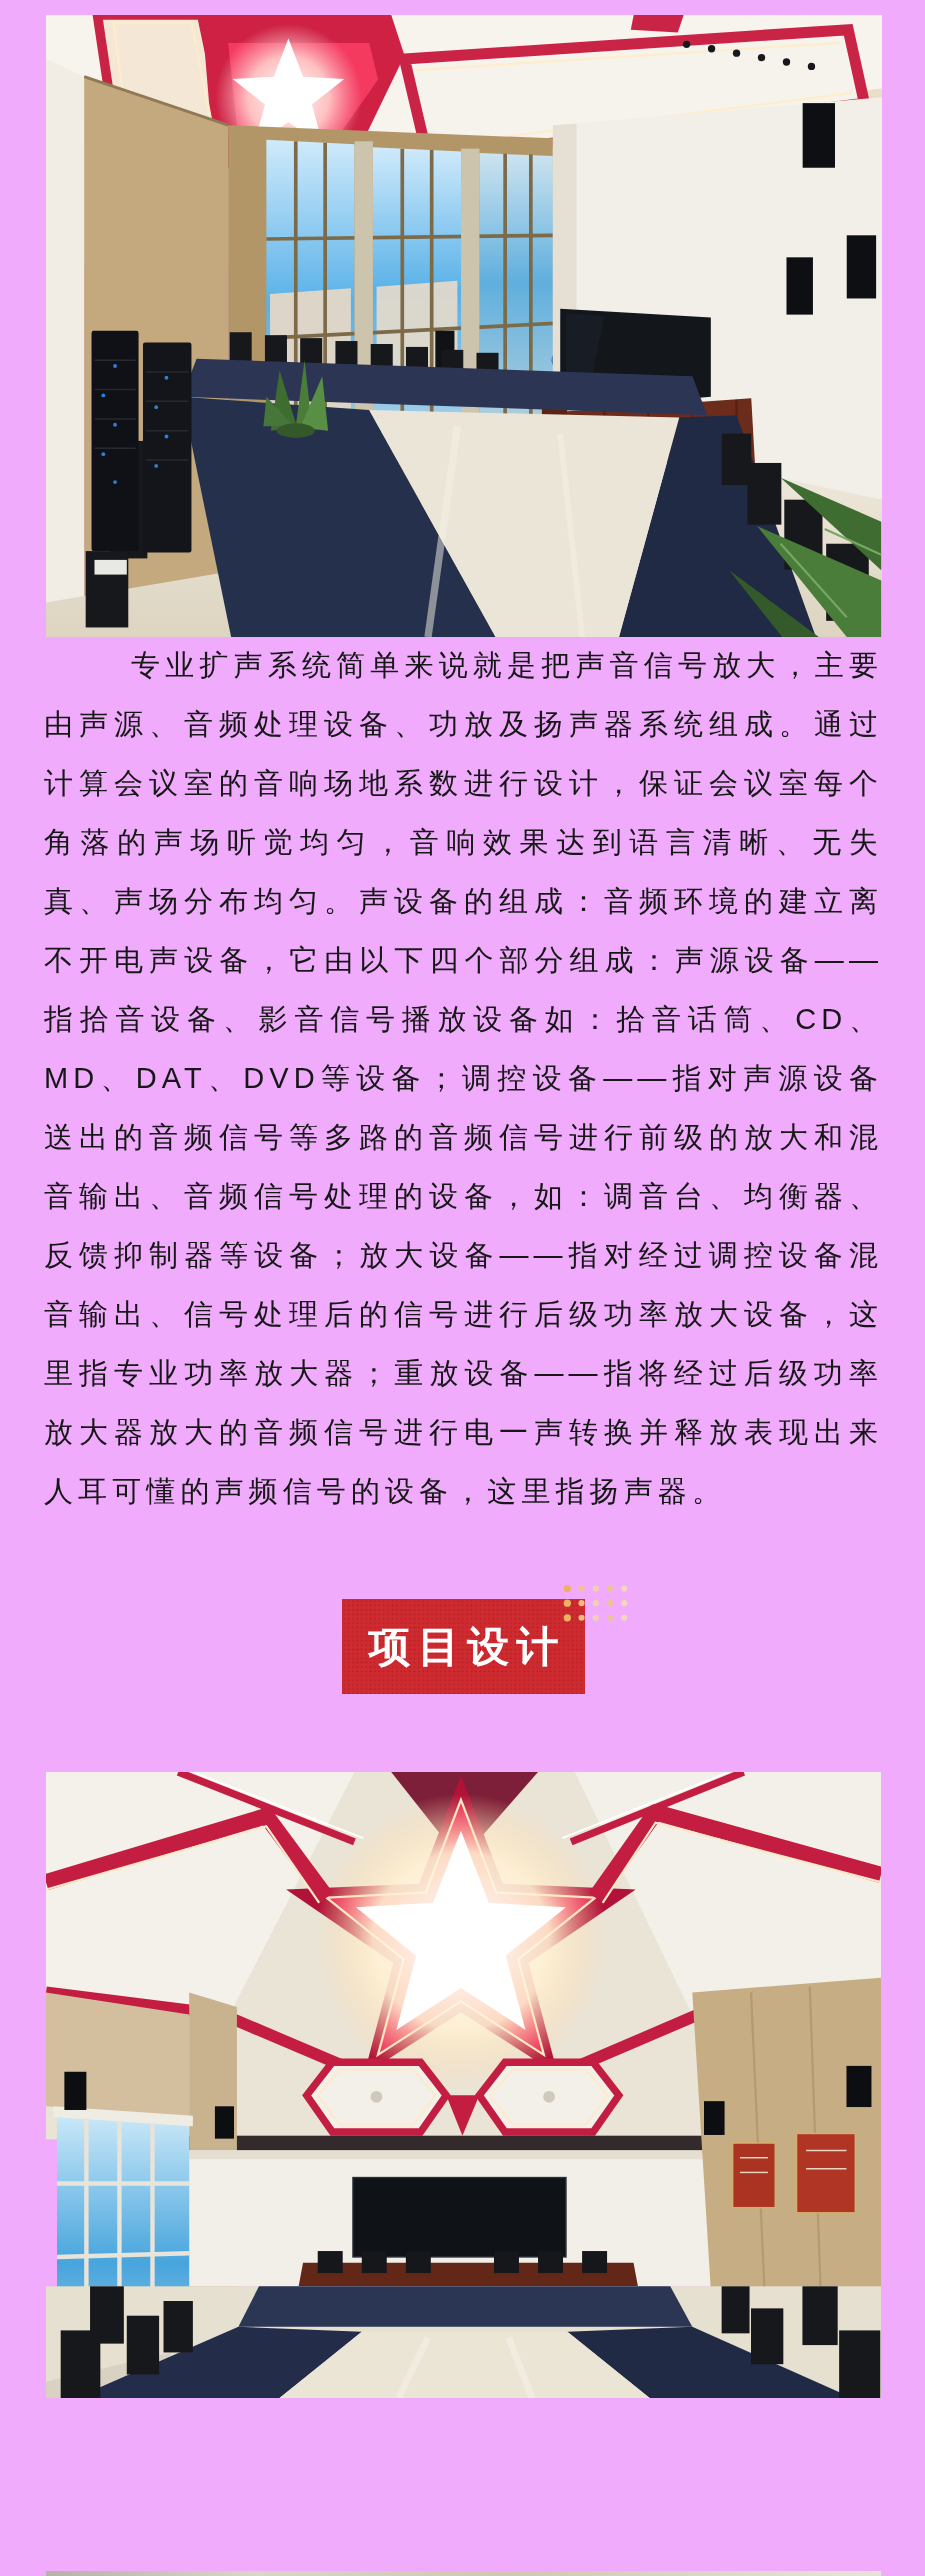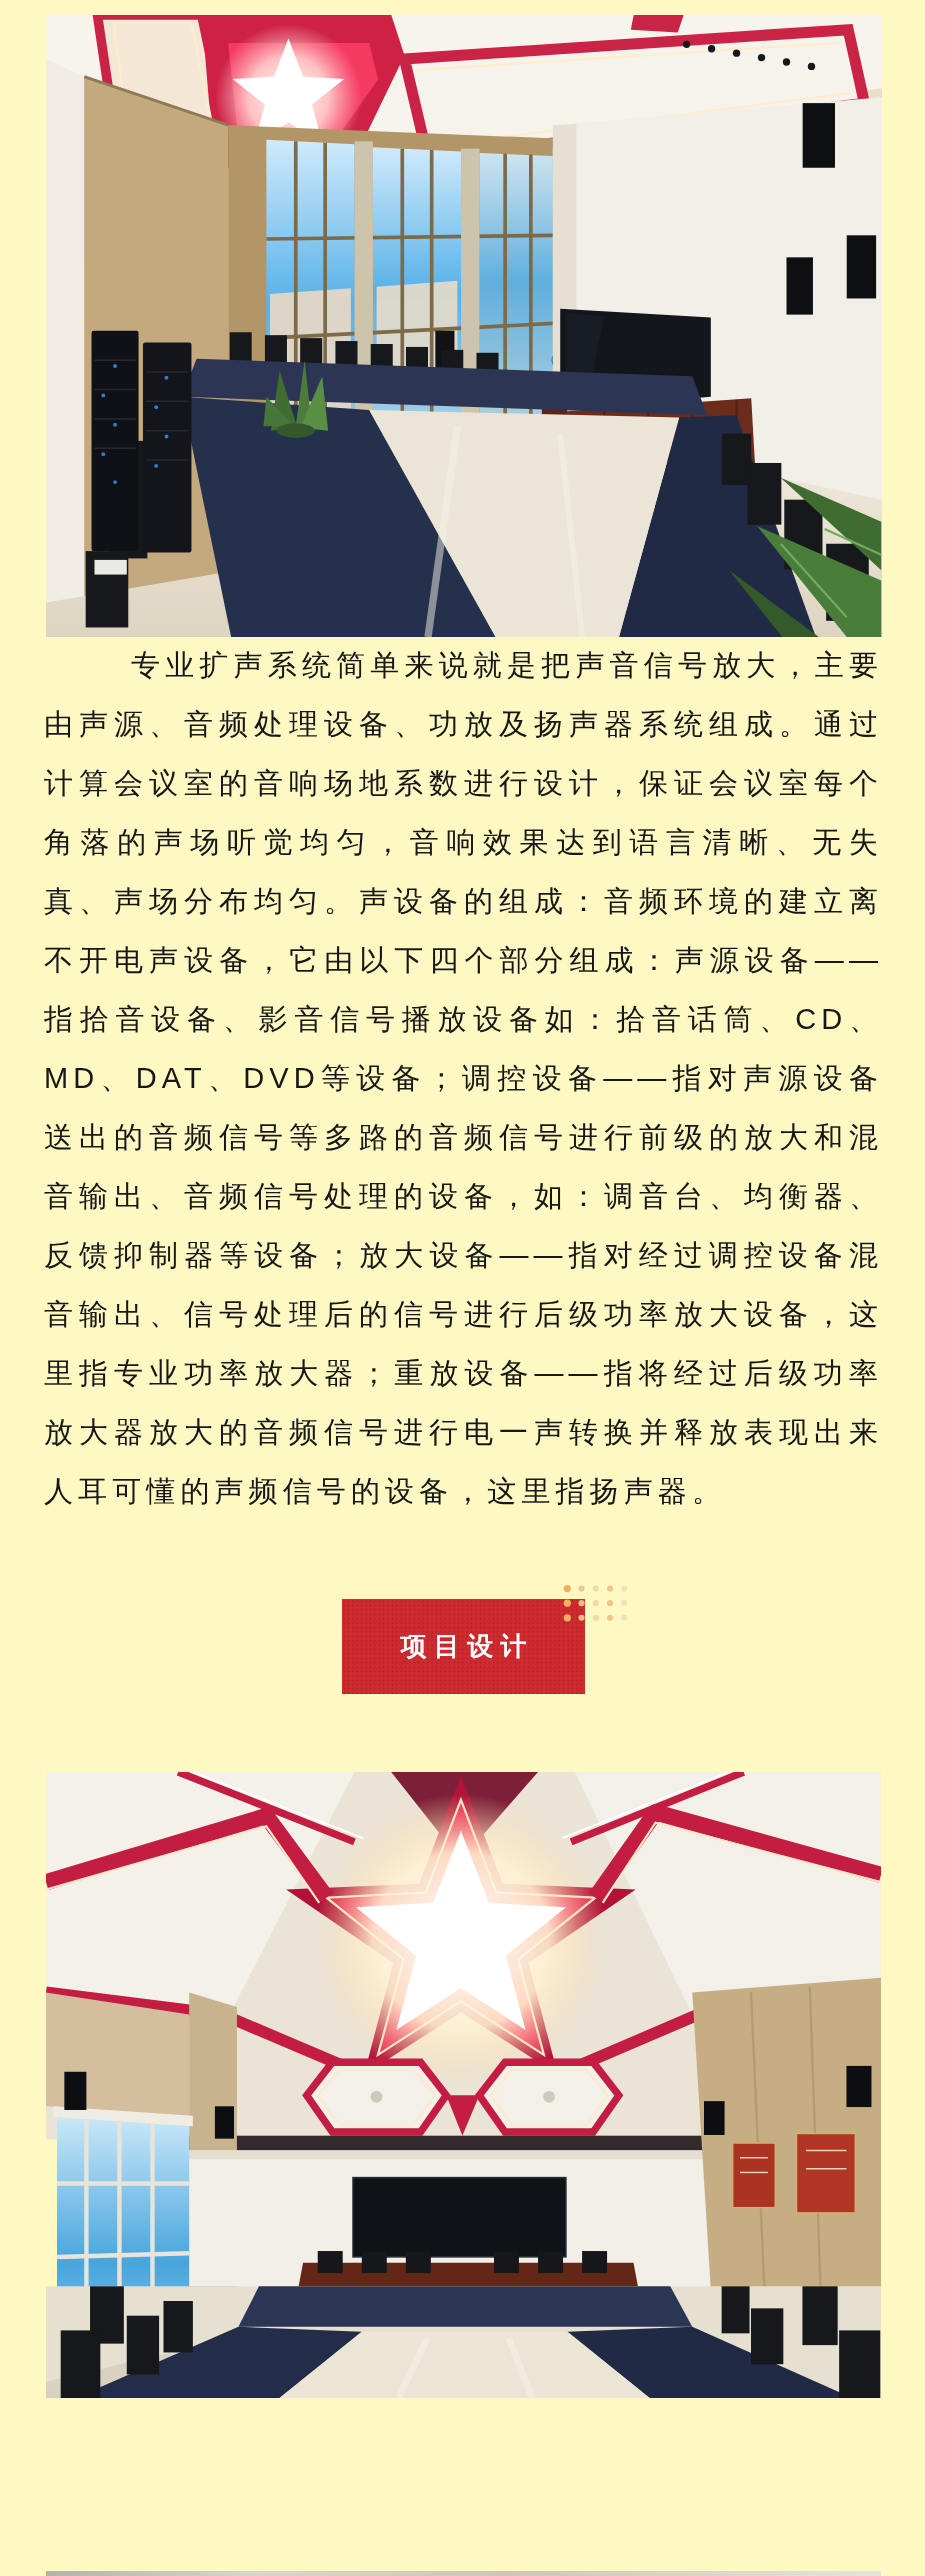--- a/index.html
+++ b/index.html
@@ -1,31 +1,31 @@
 <!DOCTYPE html>
 <html style="font-size:11.8px"><head>
 <meta charset="utf-8">
 <style>
   html,body{margin:0;padding:0;background:#fdfdfd;}
-  .page{position:relative;width:926px;height:2576px;overflow:hidden;background:#fef9c3;
+  .page{position:relative;width:926px;height:2576px;overflow:hidden;background:#f0abfc;
         font-family:"Liberation Sans","DejaVu Sans",sans-serif;}
   figure{margin:0;position:absolute;padding:0;}
   .hero-photo{left:46px;top:14.7px;width:836px;height:622px;}
   .design-photo{left:46px;top:1772px;width:835px;height:626px;}
   svg.ph{display:block;width:100%;height:100%;}
   .body-text{position:absolute;margin:0;left:44px;width:839px;font-size:29px;line-height:59px;
              letter-spacing:5.1px;color:#171717;text-align:justify;}
   .intro{top:636px;text-indent:87px;}
   .speaker{top:2390px;}
   .banner{position:absolute;left:342px;top:1599px;width:243px;height:95px;
           background-color:#ce2b30;
           background-image:radial-gradient(rgba(140,16,22,.5) 0.7px, rgba(0,0,0,0) 1px);
           background-size:4.4px 4.4px;
           display:flex;align-items:center;justify-content:center;}
-  .banner-label{color:#ffffff;font-size:26px;font-weight:bold;letter-spacing:7.3px;margin-right:-7.3px;}
+  .banner-label{color:#ffffff;font-size:42px;font-weight:bold;letter-spacing:7.3px;margin-right:-7.3px;}
   .dots{position:absolute;left:560px;top:1578px;width:73px;height:46px;}
   .sliver{position:absolute;left:46px;top:2571px;width:835px;height:5.1px;
           background:linear-gradient(90deg,#b5b2a9,#dad5c8 25%,#cfc7b4 55%,#e7e3d8 100%);}
 </style>
 </head>
 <body>
 
 <div class="page">
 
   <figure class="hero-photo">

